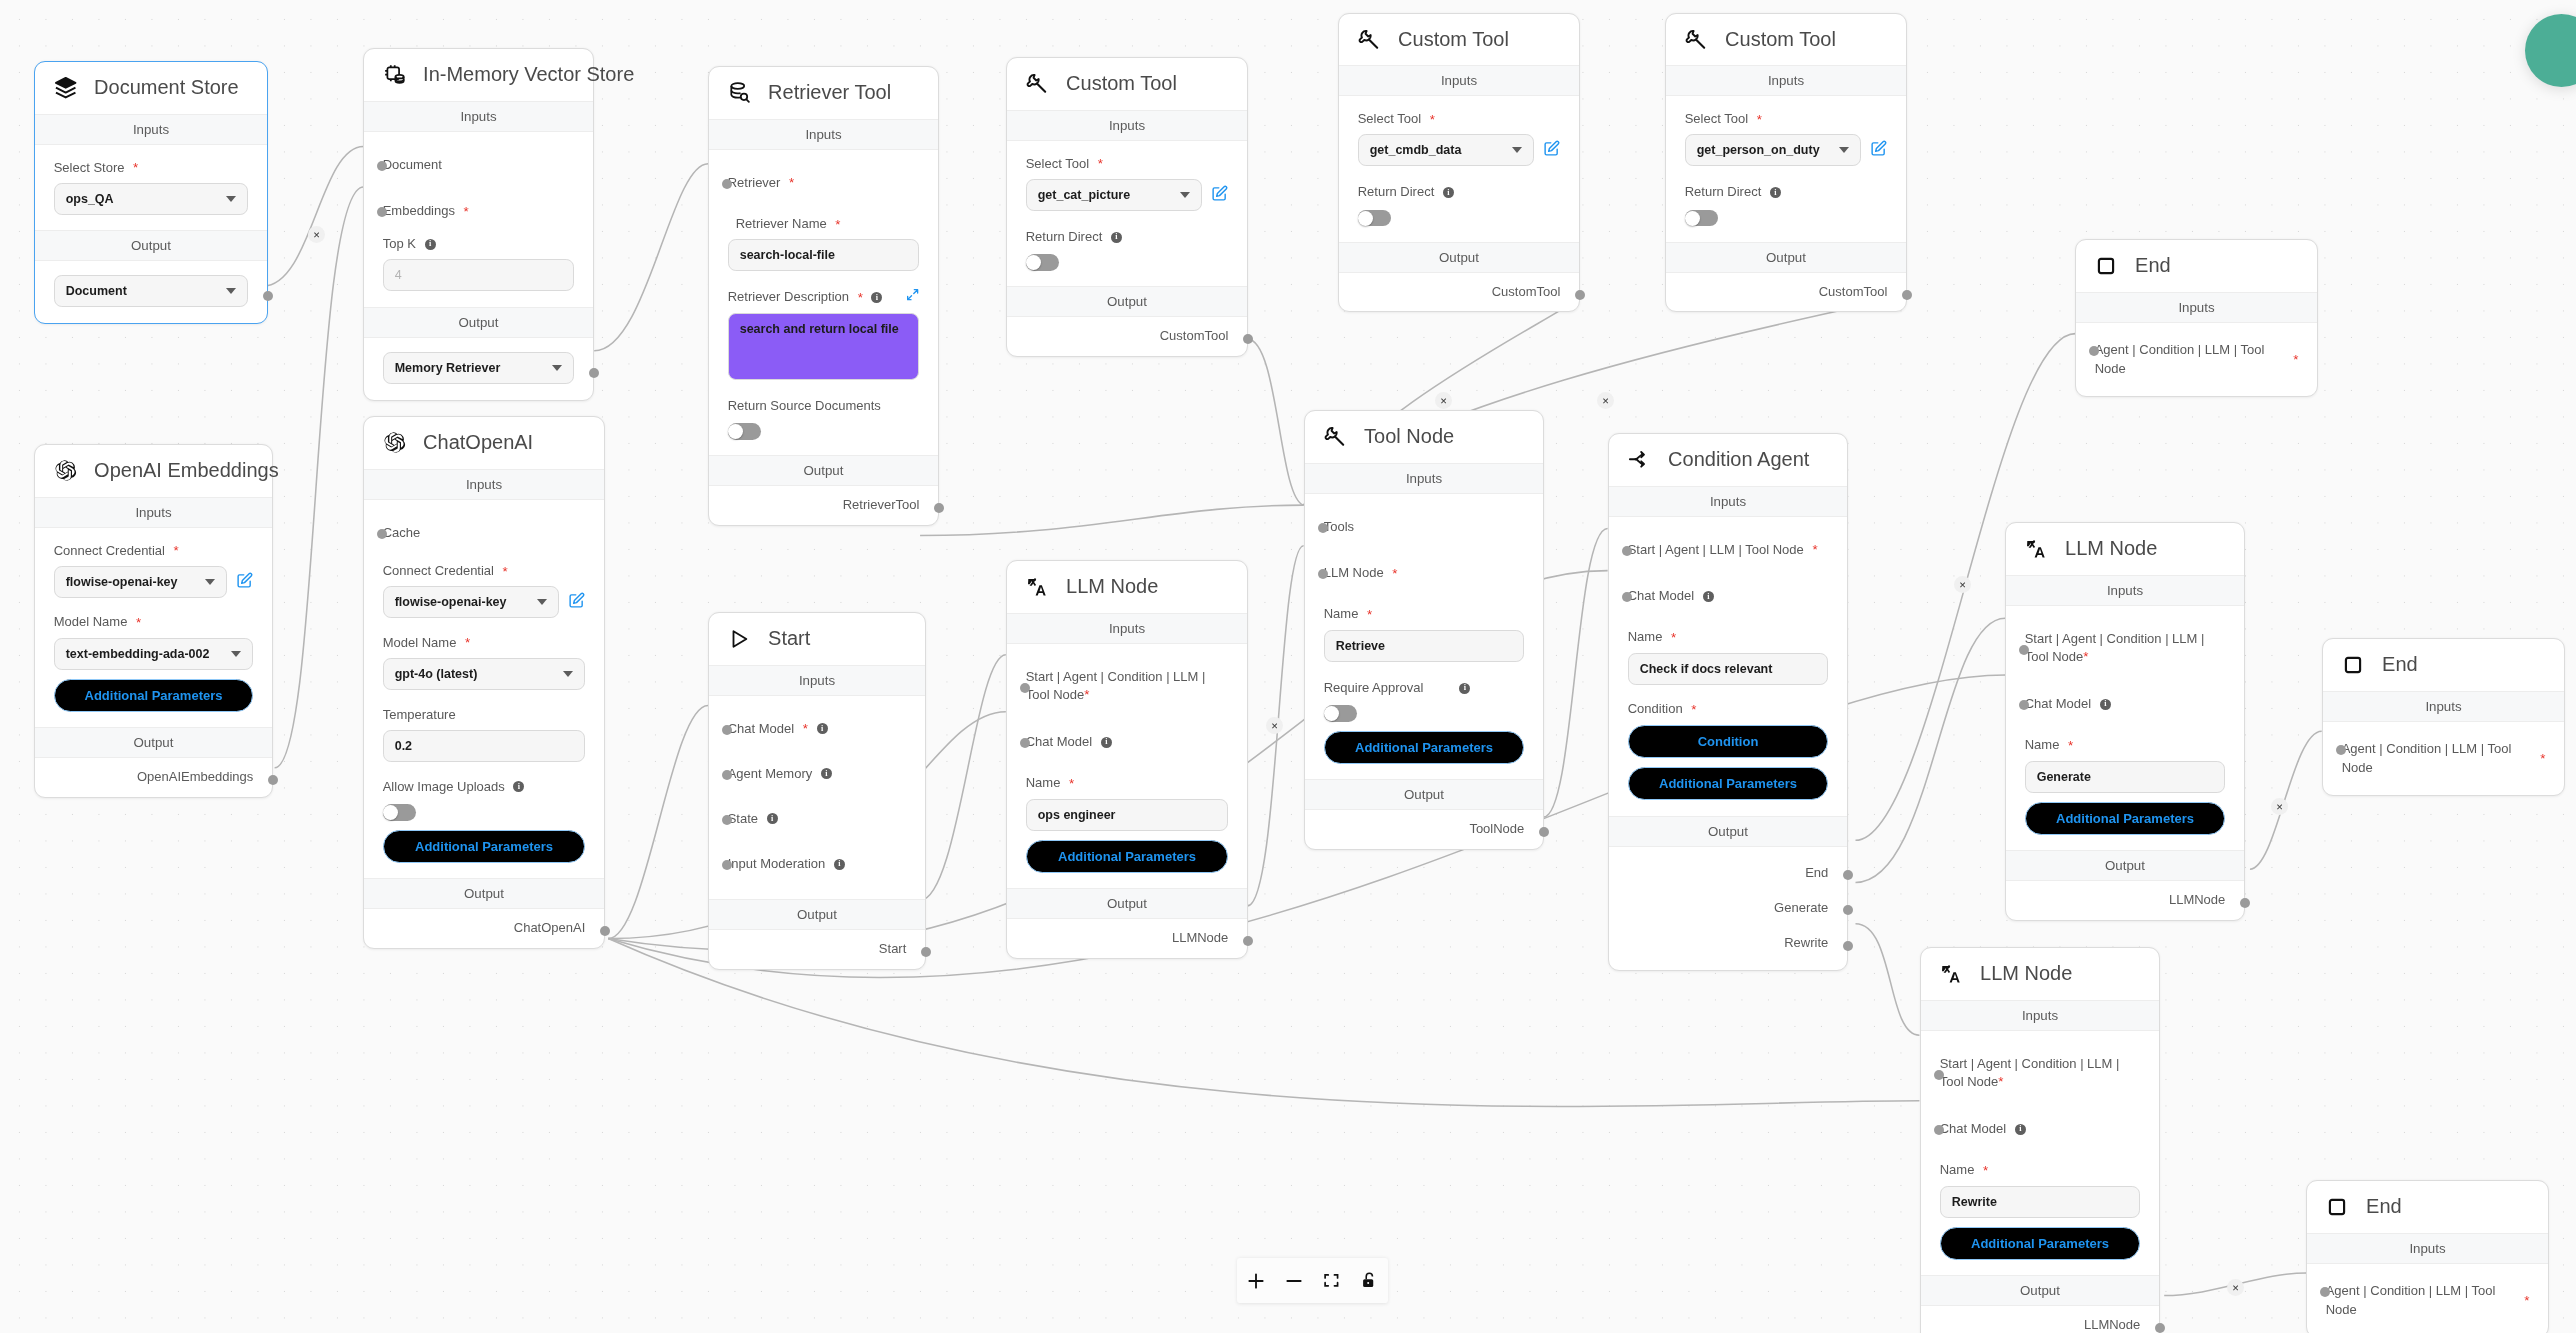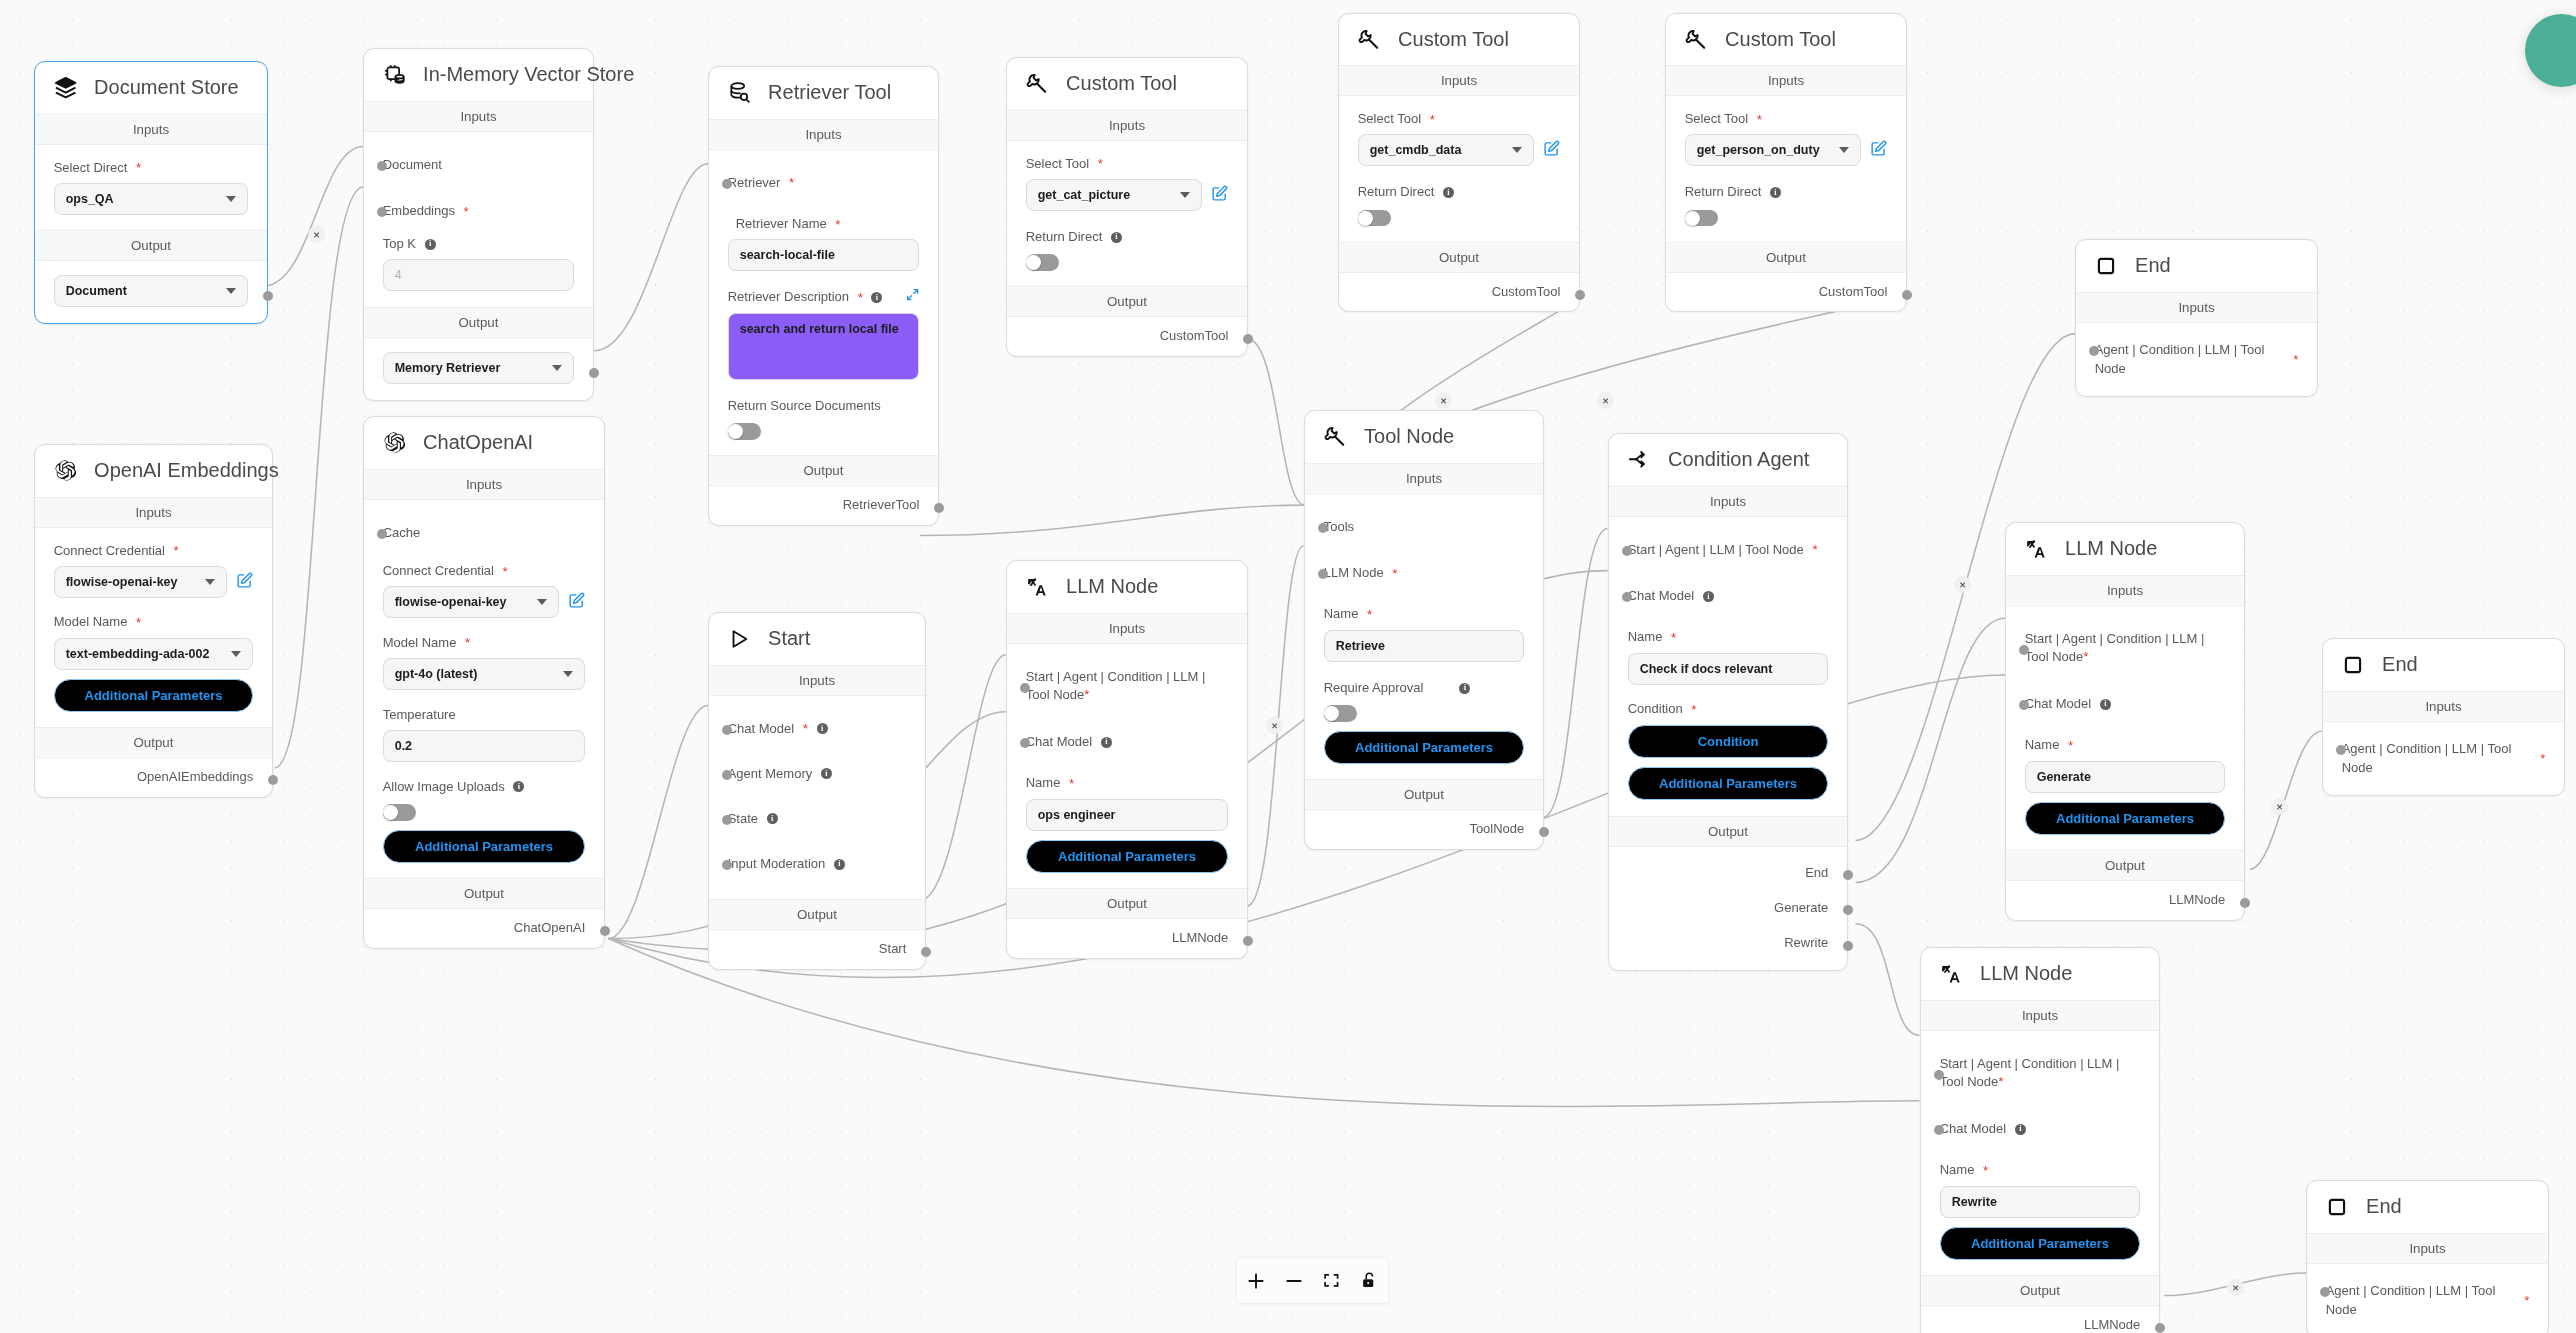--- a/index.html
+++ b/index.html
@@ -239,21 +239,21 @@
           <path d="M12 2 L22 7 L12 12 L2 7 Z" fill="#111"></path>
           <path d="M2 12 L12 17 L22 12"></path>
           <path d="M2 17 L12 22 L22 17"></path>
         </svg>
       </span>
       <span class="node-title">Document Store</span>
     </div>
     <div class="sect">Inputs</div>
     <div class="body">
       <div class="row-label">
-        <span>Select Direct</span>
+        <span>Select Store</span>
           <span class="req">*</span>
       </div>
       <div class="field">
         <div class="select">
           <span>ops_QA</span>
           <span class="caret"></span>
         </div>
       </div>
     </div>
     <div class="sect">Output</div>

